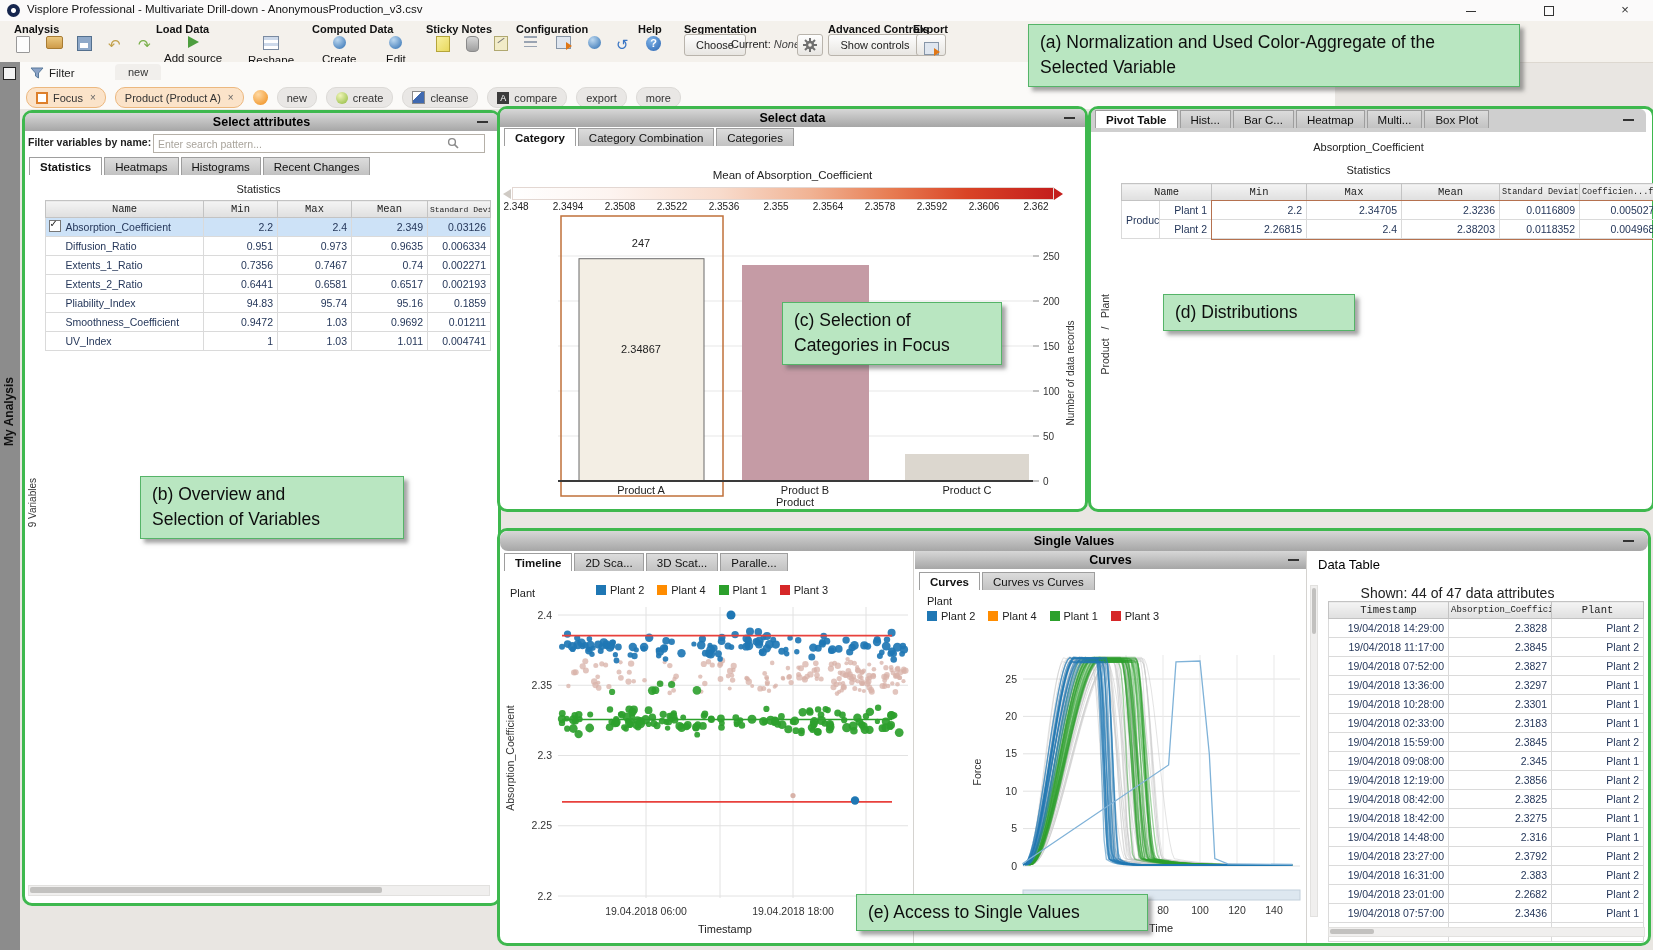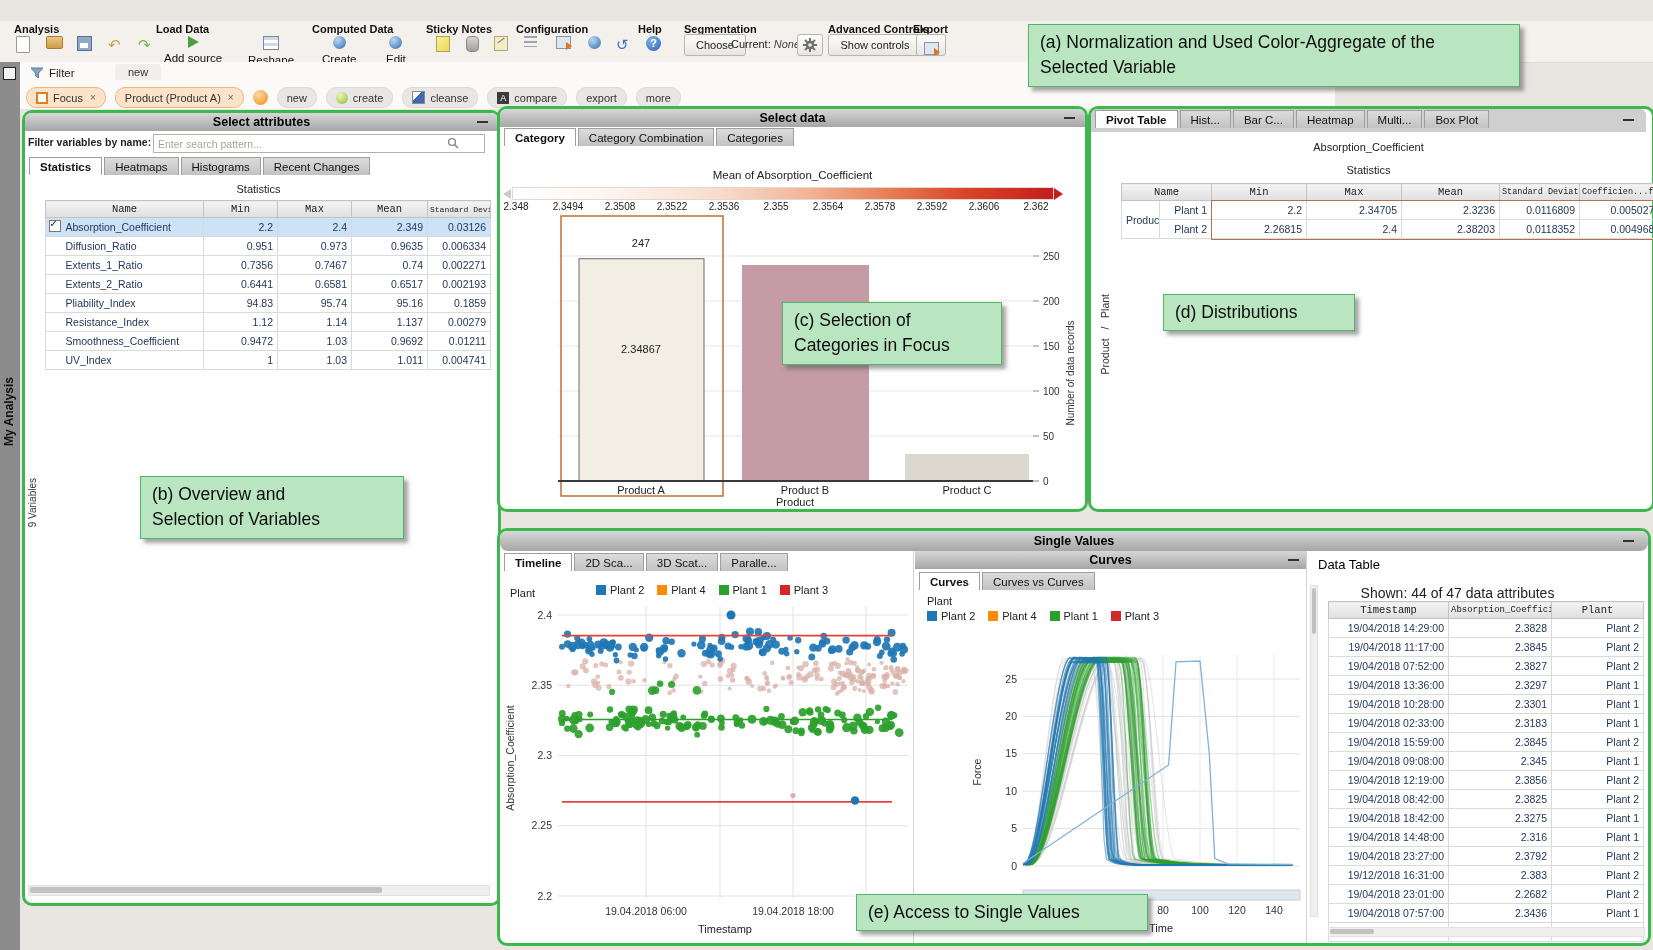--- a/index.html
+++ b/index.html
@@ -88,20 +88,27 @@
   .scrolltrack{position:absolute;background:#f0efee;border:1px solid #e2e1df;}
   .scrollthumb{position:absolute;background:#c2c1bf;border-radius:2px;}
   .divline{position:absolute;background:#d5d3d0;}
   svg text{font-family:"Liberation Sans","DejaVu Sans",sans-serif;}
 </style>
 </head>
 <body>
 
 <div id="app">
 
+  <div id="titlebar">
+    <span id="appicon"></span>
+    <span id="wtitle">Visplore Professional - Multivariate Drill-down - AnonymousProduction_v3.csv</span>
+    <span class="winbtn" id="btn-min"><span class="wmin"></span></span>
+    <span class="winbtn" id="btn-max"><span class="wmax"></span></span>
+    <span class="winbtn" id="btn-close">×</span>
+  </div>
 
   <div id="toolbar">
     <div id="tb-sections">
         <span class="tbsec" style="left: 14px;">Analysis</span>
         <span class="tbsec" style="left: 156px;">Load Data</span>
         <span class="tbsec" style="left: 312px;">Computed Data</span>
         <span class="tbsec" style="left: 426px;">Sticky Notes</span>
         <span class="tbsec" style="left: 516px;">Configuration</span>
         <span class="tbsec" style="left: 638px;">Help</span>
         <span class="tbsec" style="left: 684px;">Segmentation</span>
@@ -299,28 +306,20 @@
               <td>0.6517</td>
               <td>0.002193</td>
             </tr>
             <tr>
               <td class="cb"></td>
               <td class="name">Pliability_Index</td>
               <td>94.83</td>
               <td>95.74</td>
               <td>95.16</td>
               <td>0.1859</td>
-            </tr>
-            <tr>
-              <td class="cb"></td>
-              <td class="name">Resistance_Index</td>
-              <td>1.12</td>
-              <td>1.14</td>
-              <td>1.137</td>
-              <td>0.00279</td>
             </tr>
             <tr>
               <td class="cb"></td>
               <td class="name">Smoothness_Coefficient</td>
               <td>0.9472</td>
               <td>1.03</td>
               <td>0.9692</td>
               <td>0.01211</td>
             </tr>
             <tr>
@@ -1181,21 +1180,21 @@
               <td>19/04/2018 14:48:00</td>
               <td>2.316</td>
               <td>Plant 1</td>
             </tr>
             <tr>
               <td>19/04/2018 23:27:00</td>
               <td>2.3792</td>
               <td>Plant 2</td>
             </tr>
             <tr>
-              <td>19/12/2018 16:31:00</td>
+              <td>19/04/2018 16:31:00</td>
               <td>2.383</td>
               <td>Plant 2</td>
             </tr>
             <tr>
               <td>19/04/2018 23:01:00</td>
               <td>2.2682</td>
               <td>Plant 2</td>
             </tr>
             <tr>
               <td>19/04/2018 07:57:00</td>

